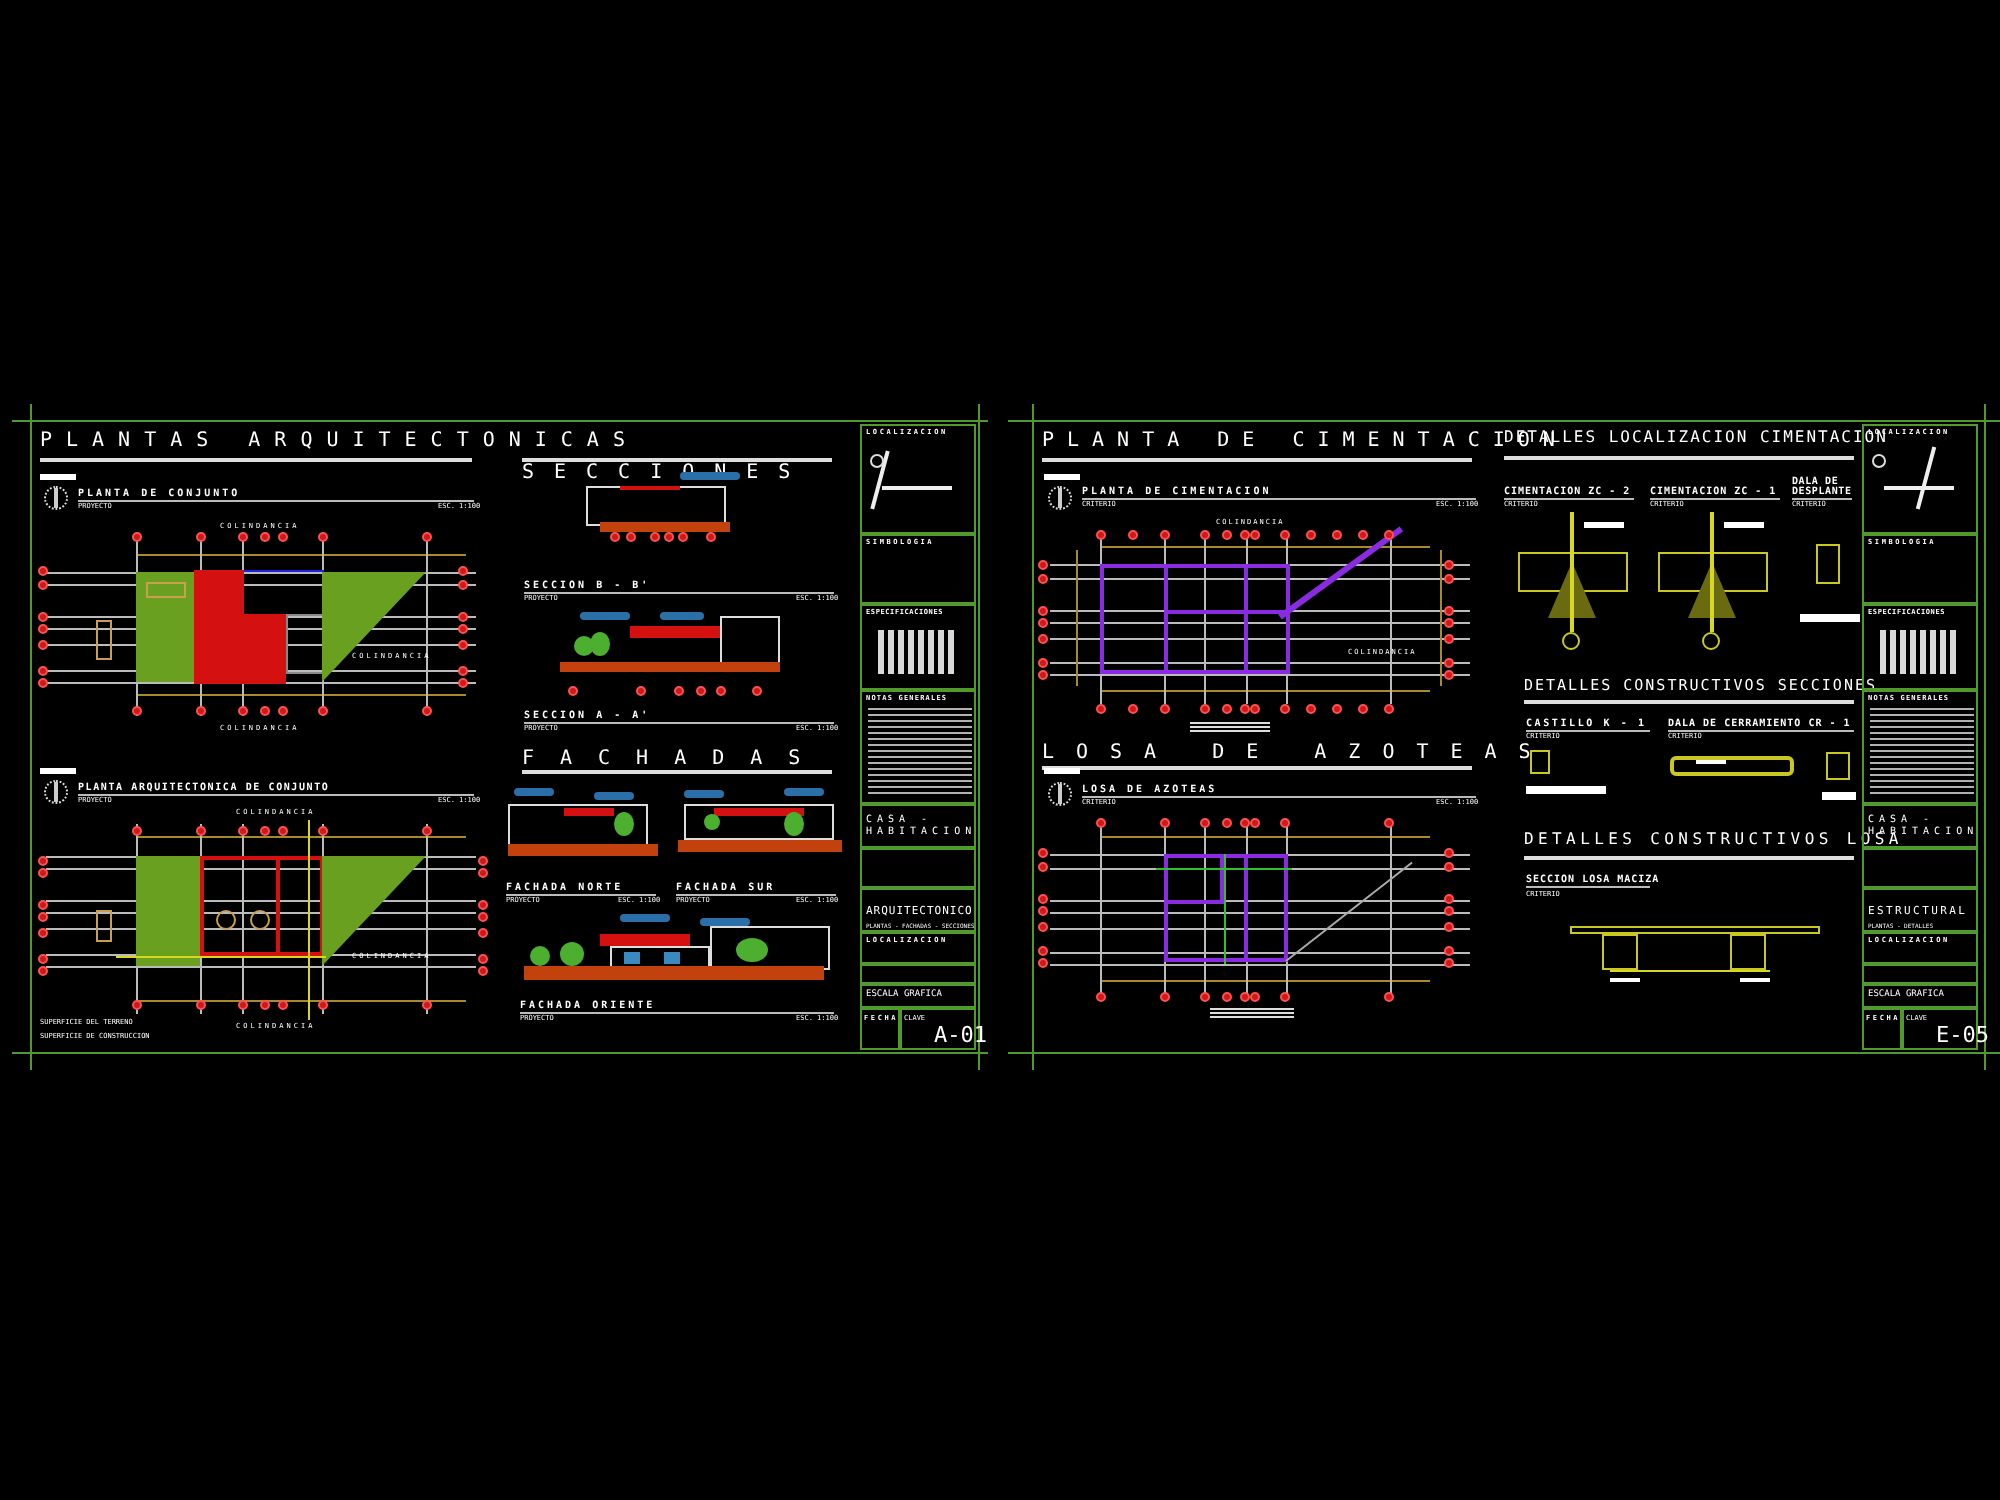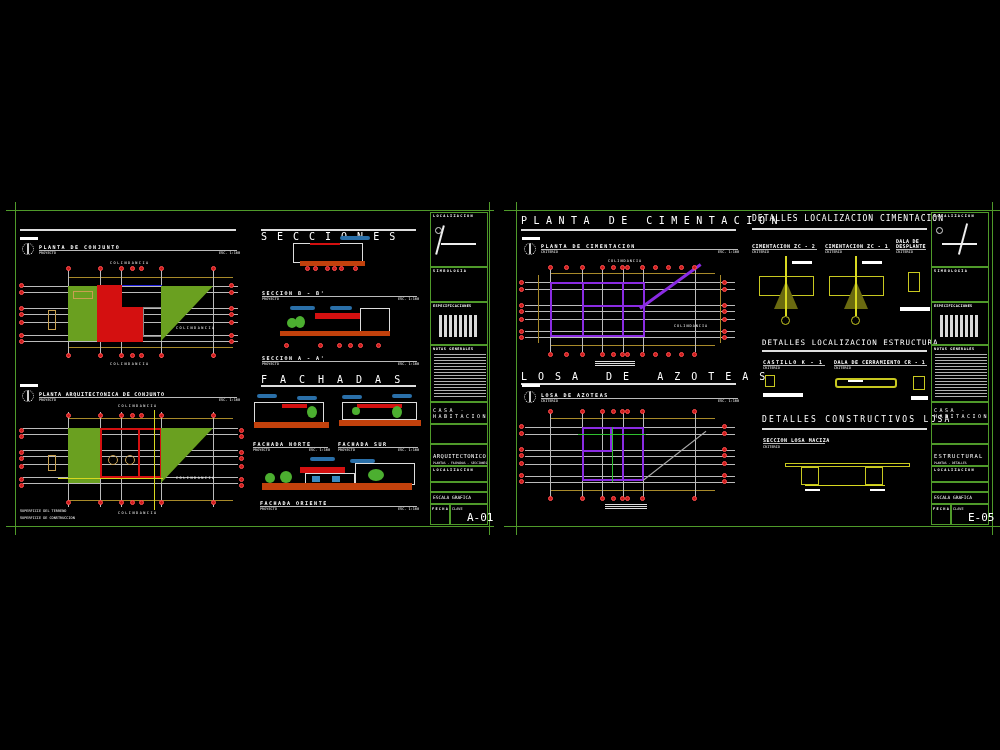--- a/index.html
+++ b/index.html
@@ -33,20 +33,21 @@
 </head>
 <body>
 
 <div class="abs" style="left:0;top:0;width:500px;height:750px;">
 
   <div class="frame-line" style="left:6px;top:210px;width:488px;height:1px;"></div>
   <div class="frame-line" style="left:6px;top:526px;width:488px;height:1px;"></div>
   <div class="frame-line" style="left:15px;top:202px;width:1px;height:333px;"></div>
   <div class="frame-line" style="left:489px;top:202px;width:1px;height:333px;"></div>
 
+  <div class="title-lg" style="left:20px;top:215px;">PLANTAS ARQUITECTONICAS</div>
   <div class="underline" style="left:20px;top:229px;width:216px;"></div>
 
   <div class="whitebar" style="left:20px;top:237px;width:18px;"></div>
   <div class="compass" style="left:22px;top:243px;"></div>
   <div class="sub" style="left:39px;top:244px;">PLANTA DE CONJUNTO</div>
   <div class="tiny" style="left:39px;top:251px;">PROYECTO</div>
   <div class="tiny" style="left:219px;top:251px;">ESC. 1:100</div>
   <div class="hline" style="left:39px;top:250px;width:198px;"></div>
   <div class="tiny" style="left:110px;top:261px;letter-spacing:1.5px;">COLINDANCIA</div>
 
@@ -470,21 +471,21 @@
     <div class="abs" style="left:20px;top:25px;width:0;height:0;border-left:12px solid transparent;border-right:12px solid transparent;border-bottom:28px solid #6a6a10;"></div>
     <div class="yellow-line" style="left:31px;top:0;width:2px;height:60px;"></div>
     <div class="abs" style="left:27px;top:60px;width:9px;height:9px;border:1px solid #c8c820;border-radius:50%;box-sizing:border-box;"></div>
     <div class="whitebar" style="left:38px;top:5px;width:20px;"></div>
   </div>
   <div class="abs" style="left:400px;top:270px;width:30px;height:45px;">
     <div class="abs" style="left:8px;top:2px;width:12px;height:20px;border:1px solid #c8c820;box-sizing:border-box;"></div>
     <div class="whitebar" style="left:0;top:37px;width:30px;height:4px;"></div>
   </div>
 
-  <div class="title-md" style="left:262px;top:338px;font-size:7.5px;letter-spacing:1px;">DETALLES LOCALIZACION ESTRUCTURA</div>
+  <div class="title-md" style="left:262px;top:338px;font-size:7.5px;letter-spacing:1px;">DETALLES CONSTRUCTIVOS SECCIONES</div>
   <div class="underline" style="left:262px;top:350px;width:165px;"></div>
   <div class="sub" style="left:263px;top:359px;letter-spacing:1.3px;">CASTILLO K - 1</div>
   <div class="tiny" style="left:263px;top:366px;">CRITERIO</div>
   <div class="hline" style="left:263px;top:365px;width:62px;"></div>
   <div class="sub" style="left:334px;top:359px;letter-spacing:0.5px;">DALA DE CERRAMIENTO CR - 1</div>
   <div class="tiny" style="left:334px;top:366px;">CRITERIO</div>
   <div class="hline" style="left:334px;top:365px;width:93px;"></div>
   <div class="abs" style="left:263px;top:373px;width:50px;height:30px;">
     <div class="abs" style="left:2px;top:2px;width:10px;height:12px;border:1px solid #c8c820;box-sizing:border-box;"></div>
     <div class="whitebar" style="left:0;top:20px;width:40px;height:4px;"></div>

